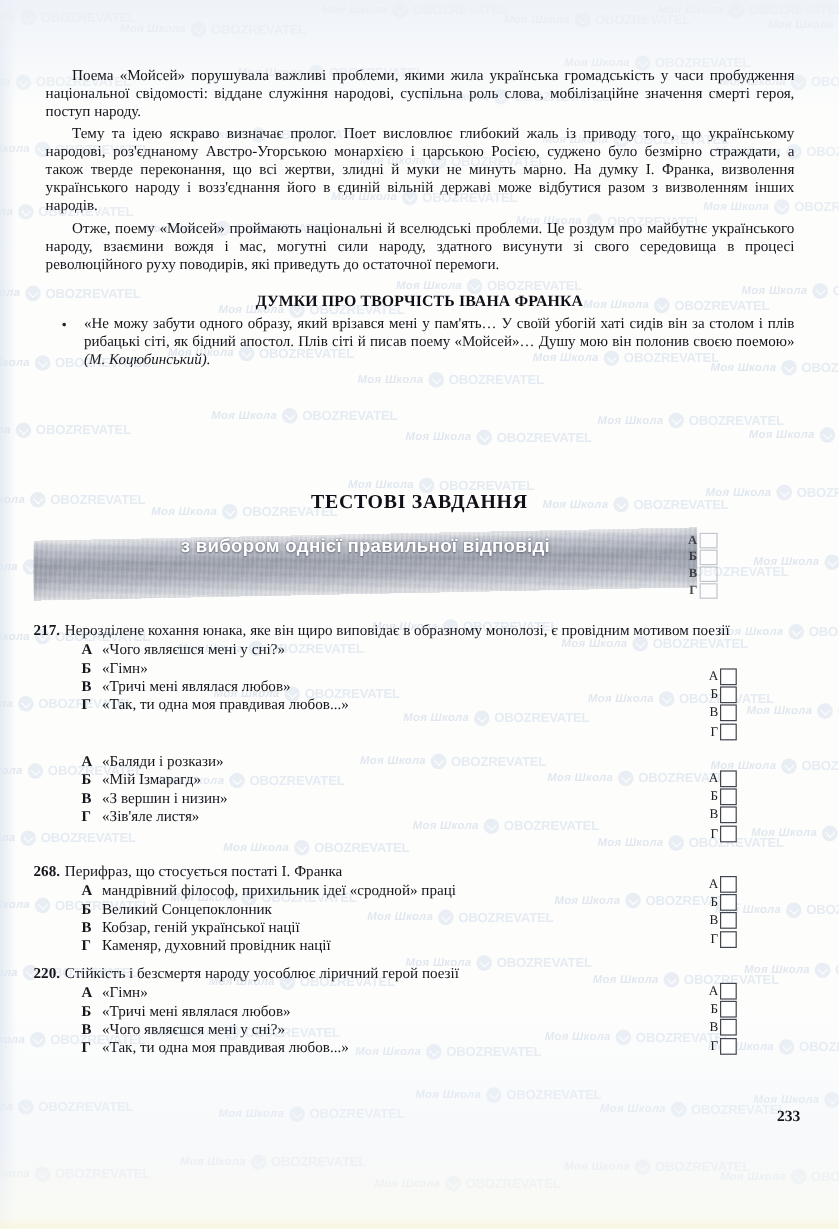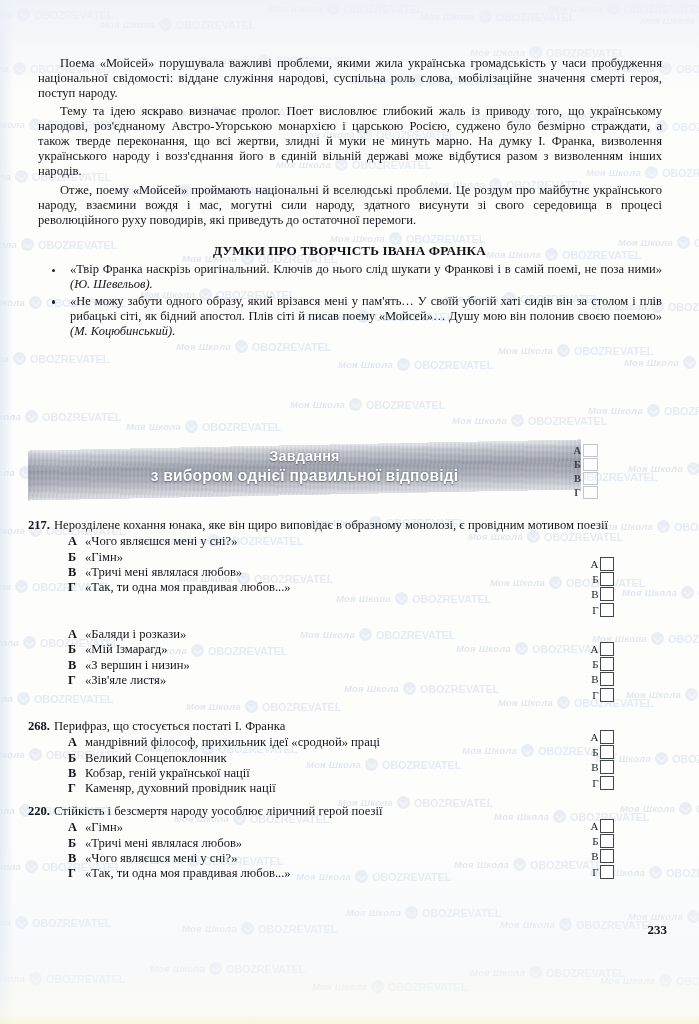--- a/index.html
+++ b/index.html
@@ -768,36 +768,32 @@
   <div id="content">
 
     <div class="body-text" style="top:56px;">Поема «Мойсей» порушувала важливі проблеми, якими жила українська громадськість у часи пробудження національної свідомості: віддане служіння народові, суспільна роль слова, мобілізаційне значення смерті героя, поступ народу.</div>
     <div class="body-text" style="top:104px;">Тему та ідею яскраво визначає пролог. Поет висловлює глибокий жаль із приводу того, що українському народові, роз'єднаному Австро-Угорською монархією і царською Росією, суджено було безмірно страждати, а також тверде переконання, що всі жертви, злидні й муки не минуть марно. На думку І. Франка, визволення українського народу і возз'єднання його в єдиній вільній державі може відбутися разом з визволенням інших народів.</div>
     <div class="body-text" style="top:183px;">Отже, поему «Мойсей» проймають національні й вселюдські проблеми. Це роздум про майбутнє українського народу, взаємини вождя і мас, могутні сили народу, здатного висунути зі свого середовища в процесі революційного руху поводирів, які приведуть до остаточної перемоги.</div>
 
     <div class="section-head" id="thoughts-head" style="top:243px;">ДУМКИ ПРО ТВОРЧІСТЬ ІВАНА ФРАНКА</div>
 
     <div id="quotes">
       <div class="quote-item">
-        <span>«Твір Франка наскрізь оригінальний. Ключів до нього слід шукати у Франкові і в самій поемі, не поза ними»</span>
-        <i>(Ю. Шевельов).</i>
-      </div>
-      <div class="quote-item">
         <span>«Не можу забути одного образу, який врізався мені у пам'ять… У своїй убогій хаті сидів він за столом і плів рибацькі сіті, як бідний апостол. Плів сіті й писав поему «Мойсей»… Душу мою він полонив своєю поемою»</span>
         <i>(М. Коцюбинський).</i>
       </div>
     </div>
 
+    <div class="section-head" id="tests-head" style="top:408px;">ТЕСТОВІ ЗАВДАННЯ</div>
 
     <div id="banner-wrap">
       <div id="banner">
         <div id="banner-noise"></div>
       </div>
       <div id="banner-text">
-        <div id="banner-line1">Завдання</div>
         <div id="banner-line2">з вибором однієї правильної відповіді</div>
       </div>
     </div>
 
     <div id="banner-letters">
       <div class="blrow">
         <span class="bl">А</span>
         <span class="bbox"></span>
       </div>
       <div class="blrow">

